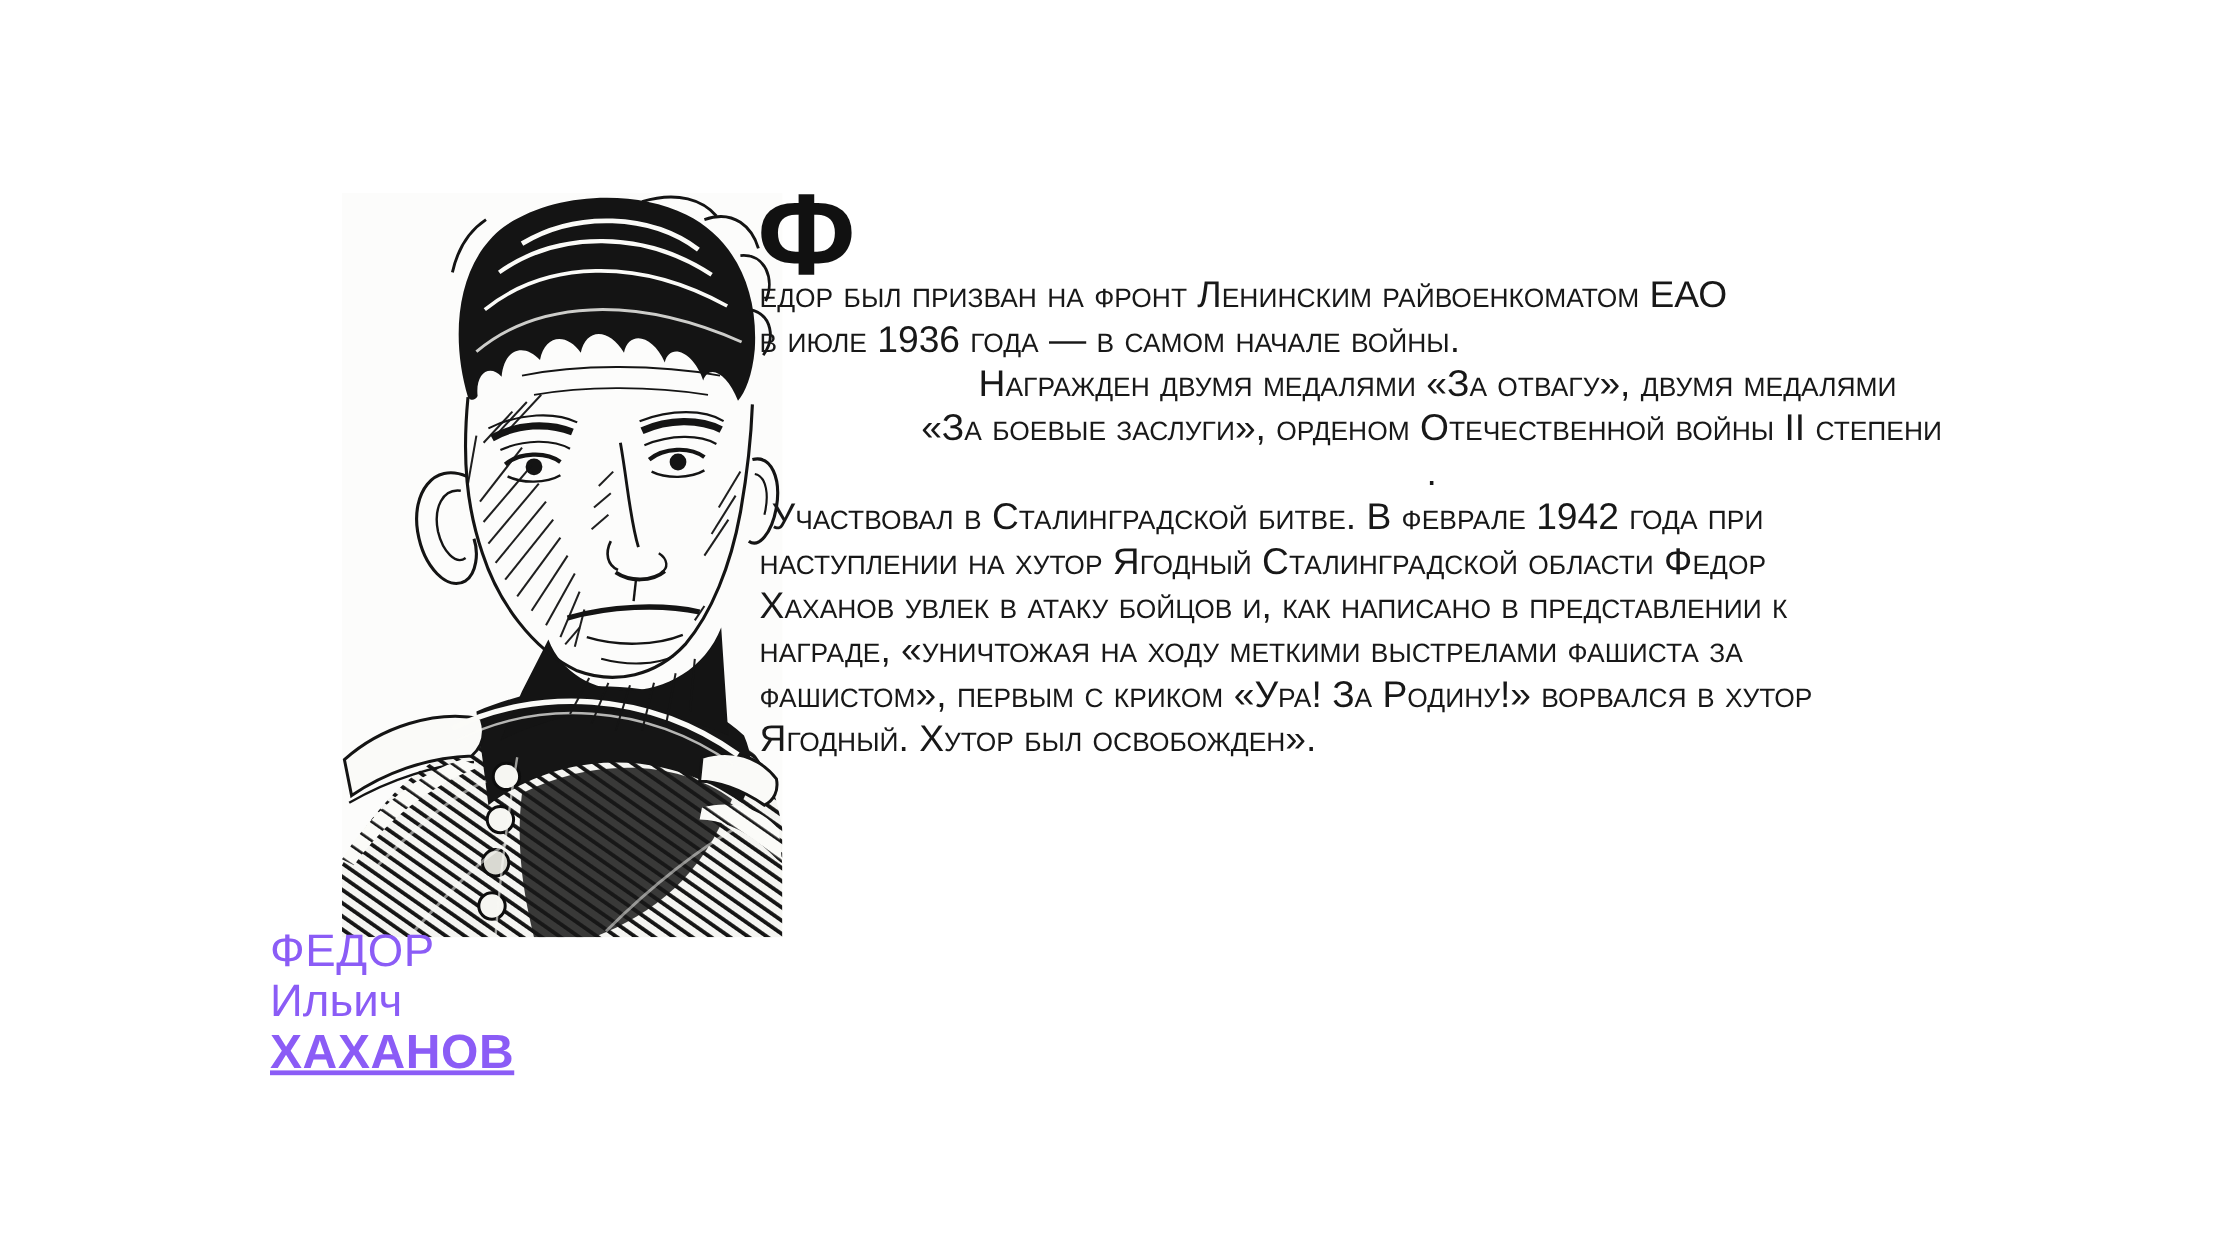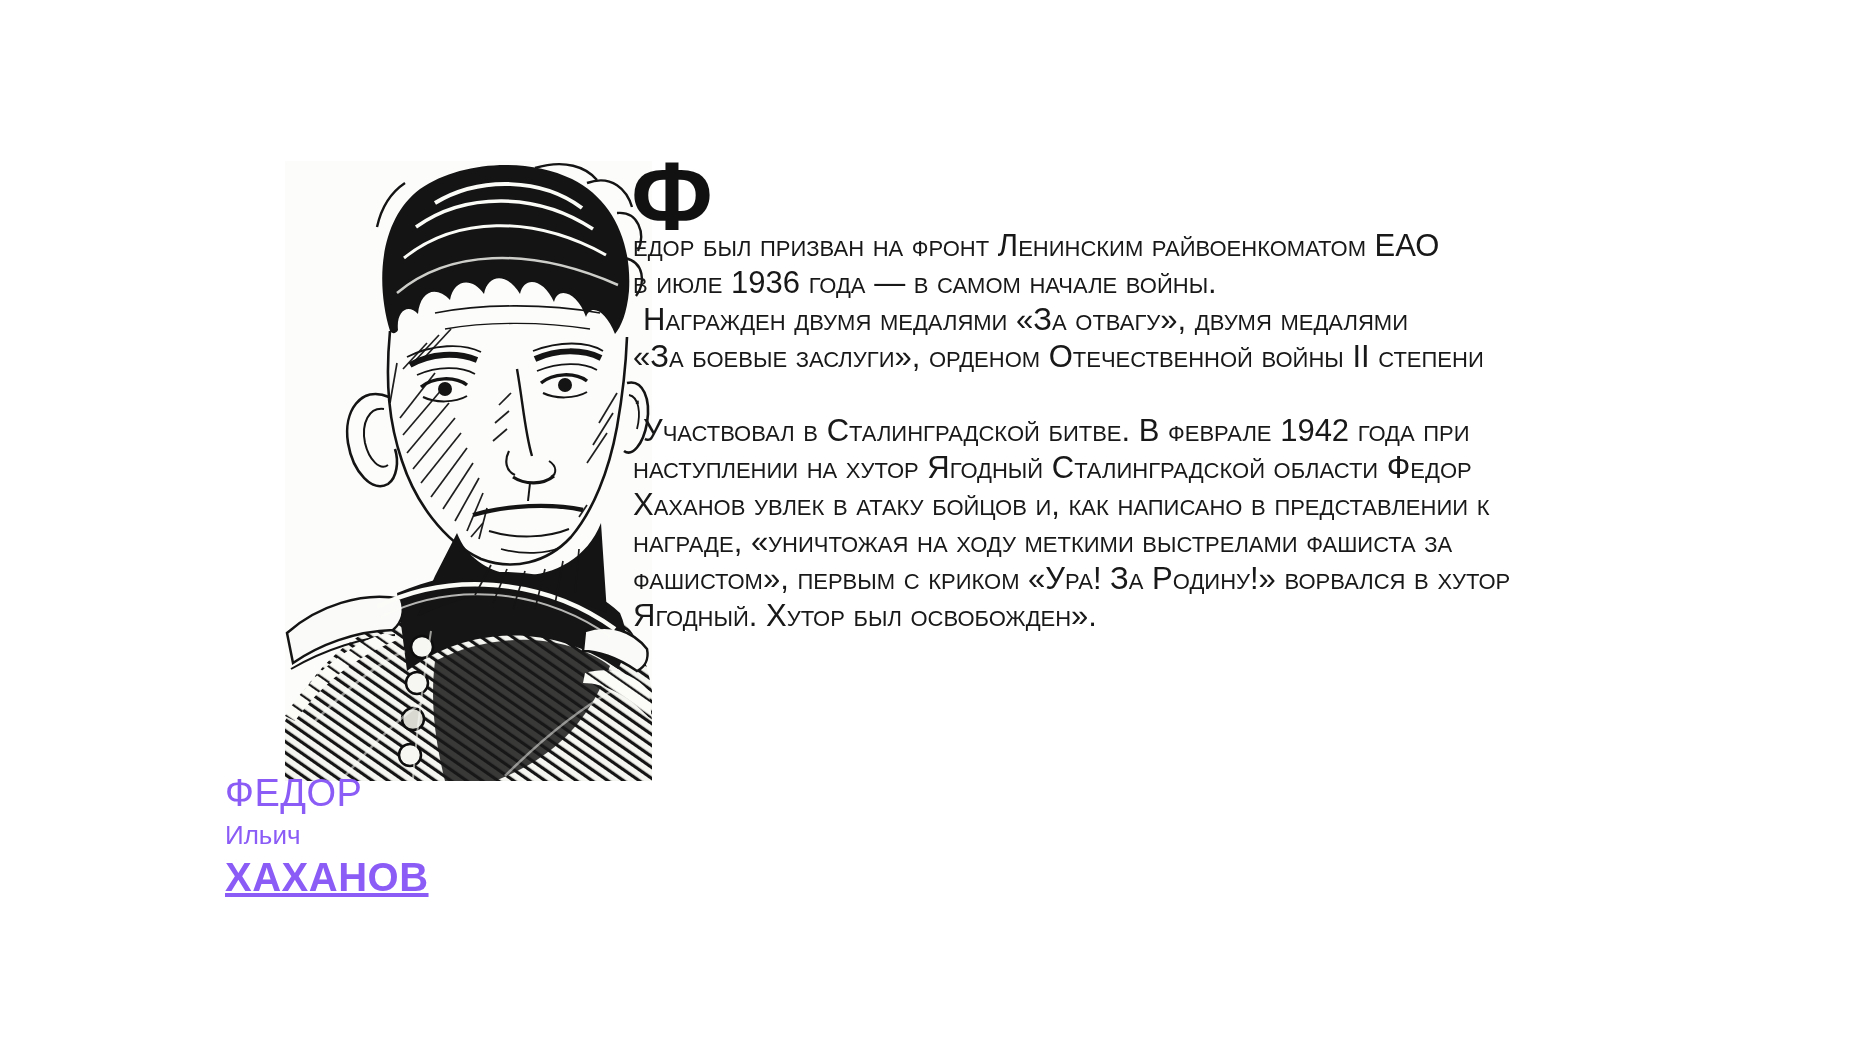--- a/index.html
+++ b/index.html
@@ -15,32 +15,32 @@
   .portrait{
     position:absolute;left:245px;top:145px;width:367px;height:620px;
     background:#fcfcfb;
   }
   .portrait svg{display:block;width:100%;height:100%;}
   .caption{
     position:absolute;left:225px;top:772px;width:407px;
     line-height:42px;color:#8b5cf6;
   }
   .caption .cap-first{font-size:38px;letter-spacing:.5px;}
-  .caption .cap-patro{font-size:26px;}
+  .caption .cap-patro{font-size:38px;}
   .caption .cap-last{font-size:40px;font-weight:bold;letter-spacing:.5px;text-decoration:underline;}
   
   .text-col{
     position:absolute;left:633px;top:190px;width:1120px;
     font-size:31px;line-height:37px;
     font-variant:small-caps;
     color:#181818;
   }
   .text-col p{margin:0;white-space:pre-line;}
   .p1{position:relative;text-indent:94px;margin-bottom:34px;}
-  .p2{text-indent:10px;margin-bottom:10px;}
+  .p2{text-indent:10px;margin-bottom:10px;text-align:center;}
   .p3{text-indent:10px;margin-bottom:18px;}
   .p4{margin-bottom:14px;}
   .p5{text-indent:10px;}
   .dropcap{
     position:absolute;left:-2px;top:-42px;
     font-size:96px;line-height:1;font-weight:bold;
     font-variant:normal;text-indent:0;color:#111;
   }
 </style>
 </head>

